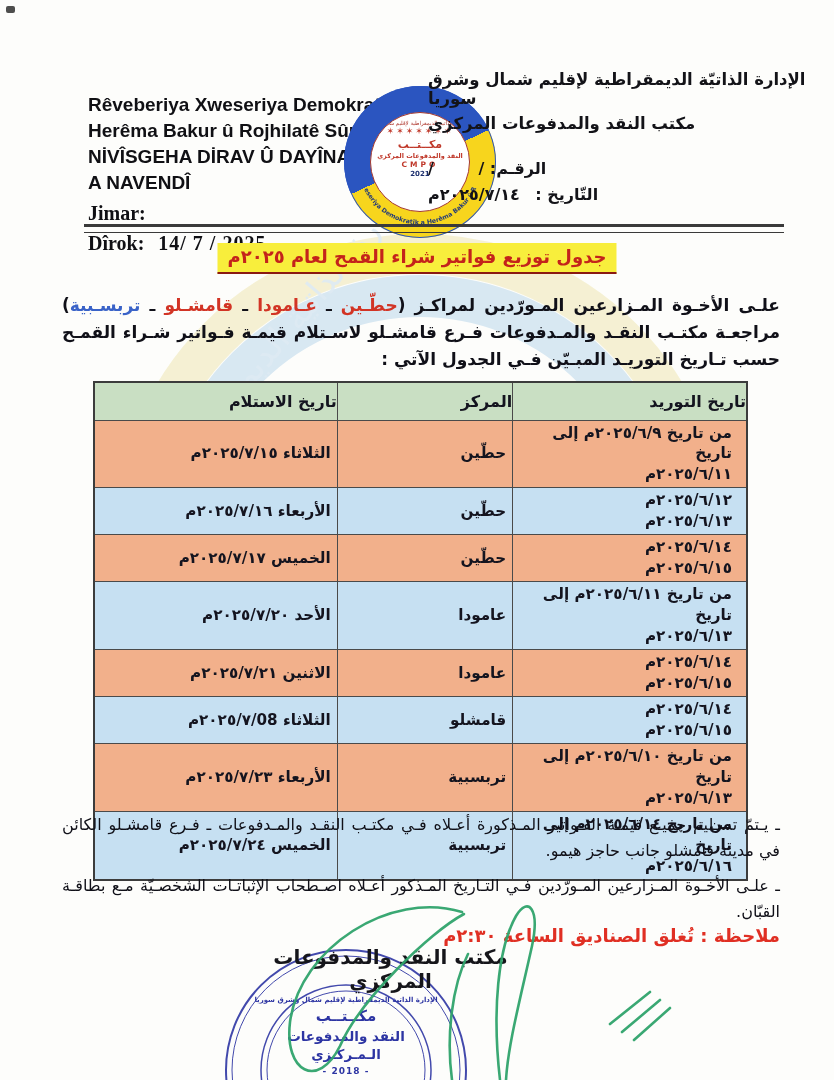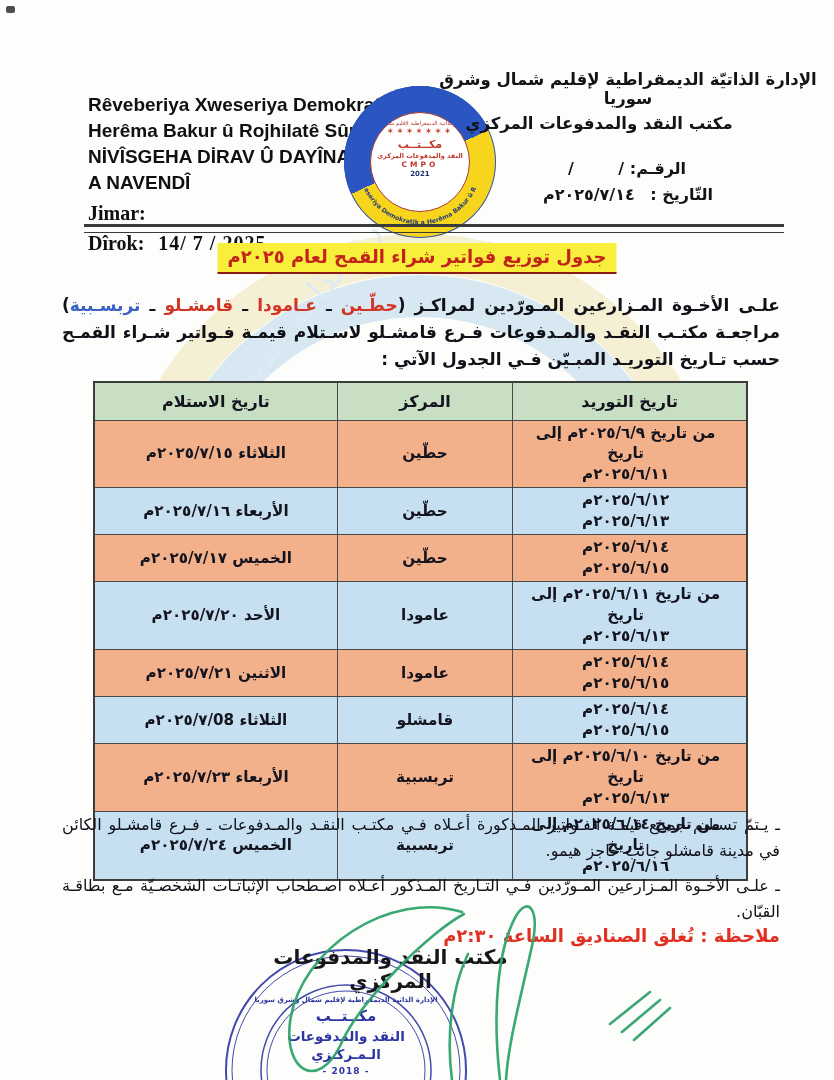--- a/index.html
+++ b/index.html
@@ -19,21 +19,21 @@
   .watermark{position:absolute;inset:0;z-index:0;pointer-events:none}
 
   
   .kurdish-block{position:absolute;left:88px;top:92px;width:330px;z-index:2;
     font-family:"Liberation Sans","DejaVu Sans",sans-serif;font-weight:bold;
     font-size:19px;line-height:26px;color:#101014}
   .jimar-line,.dirok-line{font-family:"Liberation Serif","DejaVu Serif",serif;font-size:20px;margin-top:4px}
   .dirok-line .val{margin-left:14px;letter-spacing:1px}
 
   .arabic-block{position:absolute;right:6px;top:70px;width:400px;z-index:2;direction:rtl;
-    text-align:center;font-weight:bold;color:#131318}
+    text-align:left;font-weight:bold;color:#131318}
   .arabic-block .l1{font-size:16.5px}
   .arabic-block .l2{font-size:16.5px;padding-right:58px;margin-top:6px}
   .num-line{margin-top:26px;font-size:16px;padding-right:2px}
   .num-line .val{white-space:pre}
   .date-line{margin-top:7px;font-size:16px}
   .date-line .val{margin-right:10px}
 
   
   .logo{position:absolute;left:344px;top:86px;width:152px;height:152px;z-index:2}
   .logo-ring{position:absolute;inset:0;border-radius:50%;
@@ -62,26 +62,26 @@
   
   .intro{position:absolute;left:62px;right:54px;top:292px;z-index:2;direction:rtl;
     text-align:justify;font-size:17px;font-weight:bold;line-height:27px;color:#101018}
   .intro .nm-red{color:var(--name-red)}
   .intro .nm-blue{color:var(--name-blue)}
 
   
   .sched-table{position:absolute;left:93px;top:381px;width:655px;z-index:2;direction:rtl;
     border-collapse:collapse;border:2px solid #3c3c3c;font-weight:bold;color:#14141f}
   .sched-table th,.sched-table td{border:1.2px solid #4a4a4a;vertical-align:middle}
-  .sched-table th{height:38px;background:var(--header-green);font-size:16px;text-align:center}
+  .sched-table th{height:38px;background:var(--header-green);font-size:16px;text-align:right}
   .sched-table td{height:46px;font-size:15.2px;line-height:1.38;padding:2px 6px}
   .row-salmon td{background:var(--row-salmon)}
   .row-blue td{background:var(--row-blue)}
-  .col-supply{text-align:center;white-space:pre-line;padding-left:4px;padding-right:14px!important}
-  .col-center,.col-receipt{text-align:center}
+  .col-supply{text-align:right;white-space:pre-line;padding-left:4px;padding-right:14px!important}
+  .col-center,.col-receipt{text-align:right}
 
   
   .notes{position:absolute;left:62px;right:54px;top:812px;z-index:2;direction:rtl;
     text-align:justify;font-size:16px;font-weight:normal;line-height:26px;color:#101018}
   .notes p + p{margin-top:9px}
   .red-note{position:absolute;right:54px;top:925px;z-index:2;direction:rtl;
     font-size:18px;font-weight:bold;color:var(--red)}
 
   
   .signature{position:absolute;left:238px;top:945px;width:305px;z-index:3;direction:rtl;

